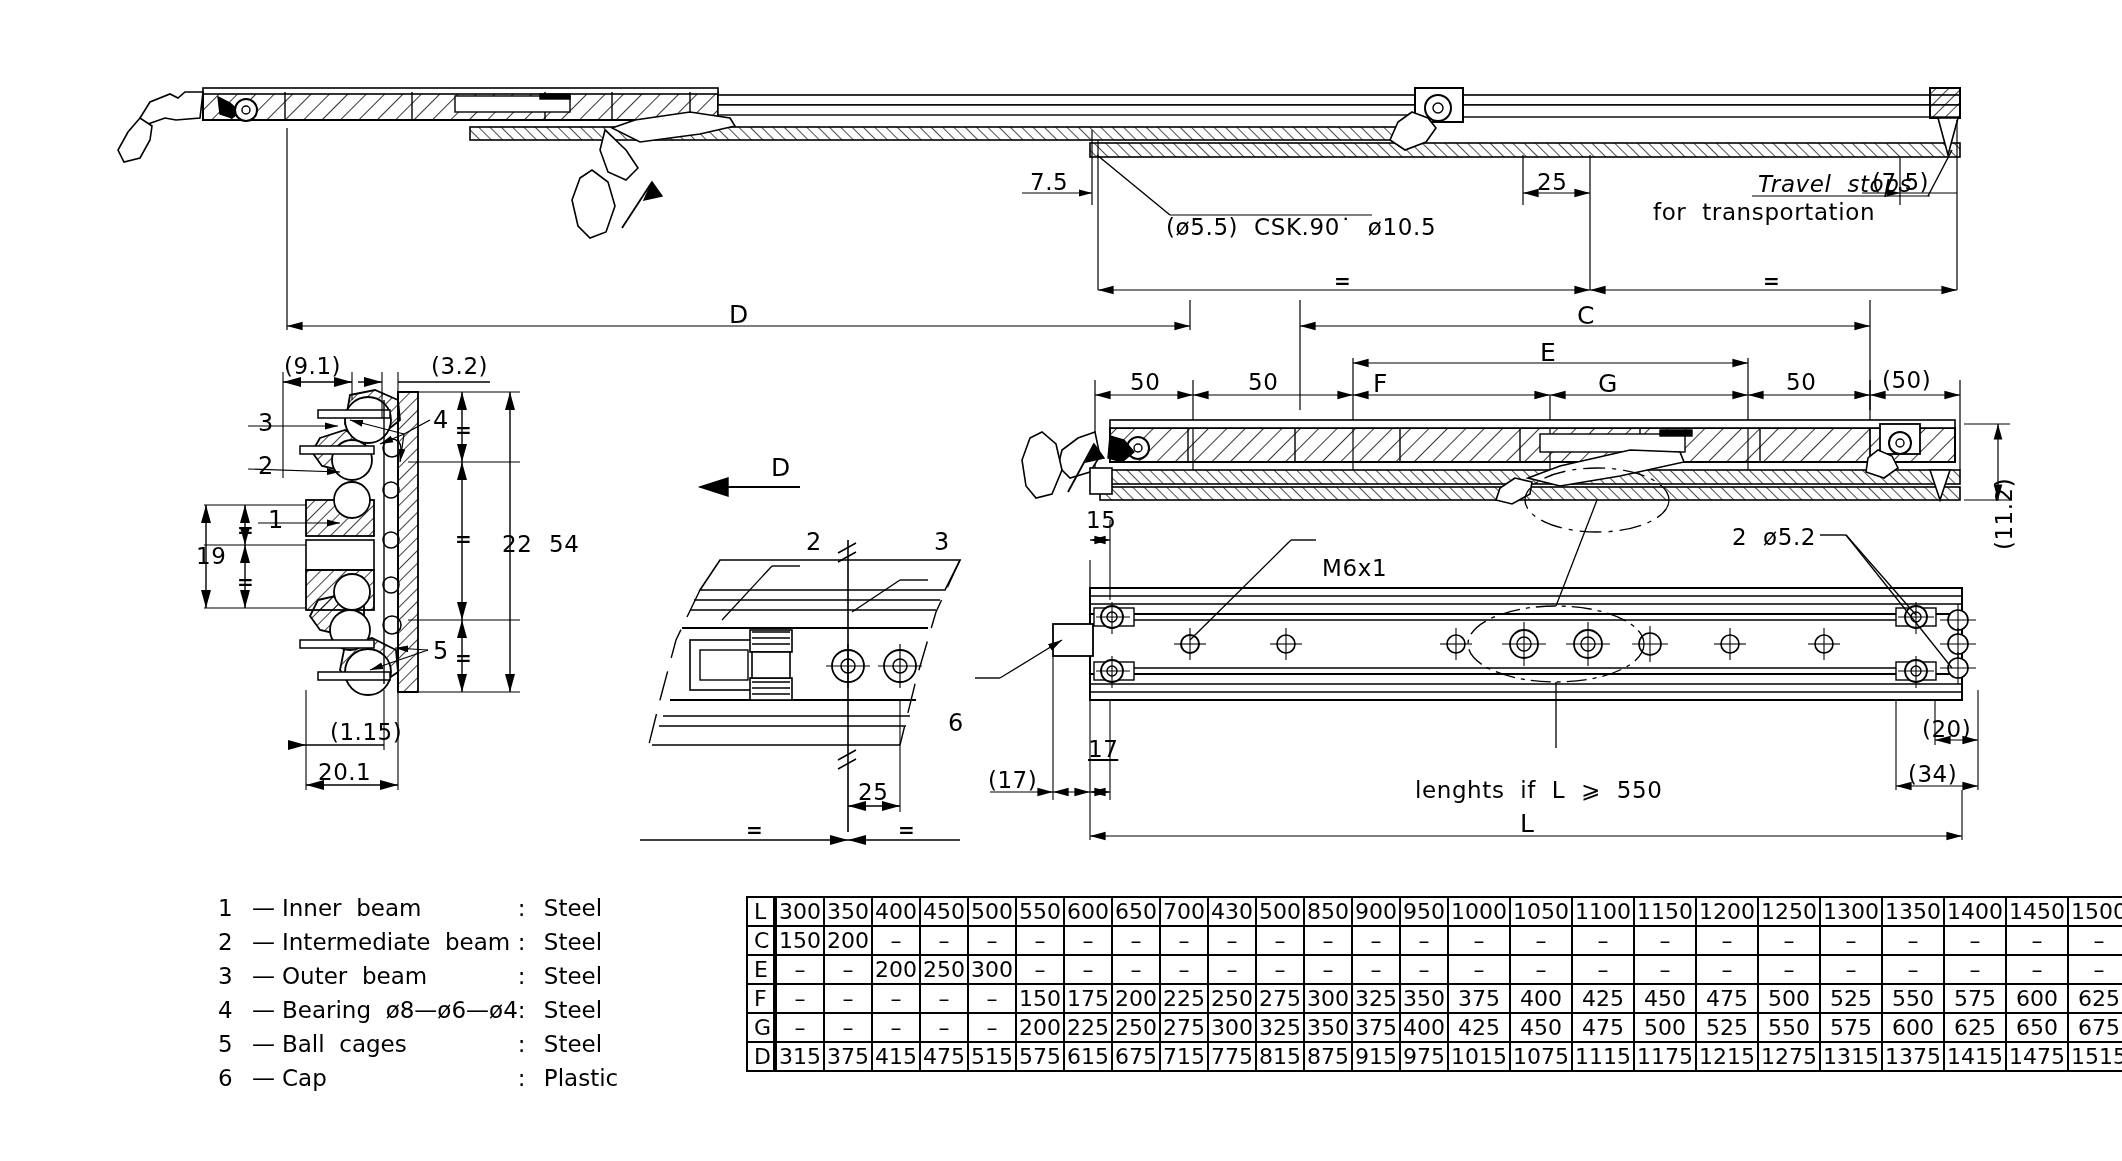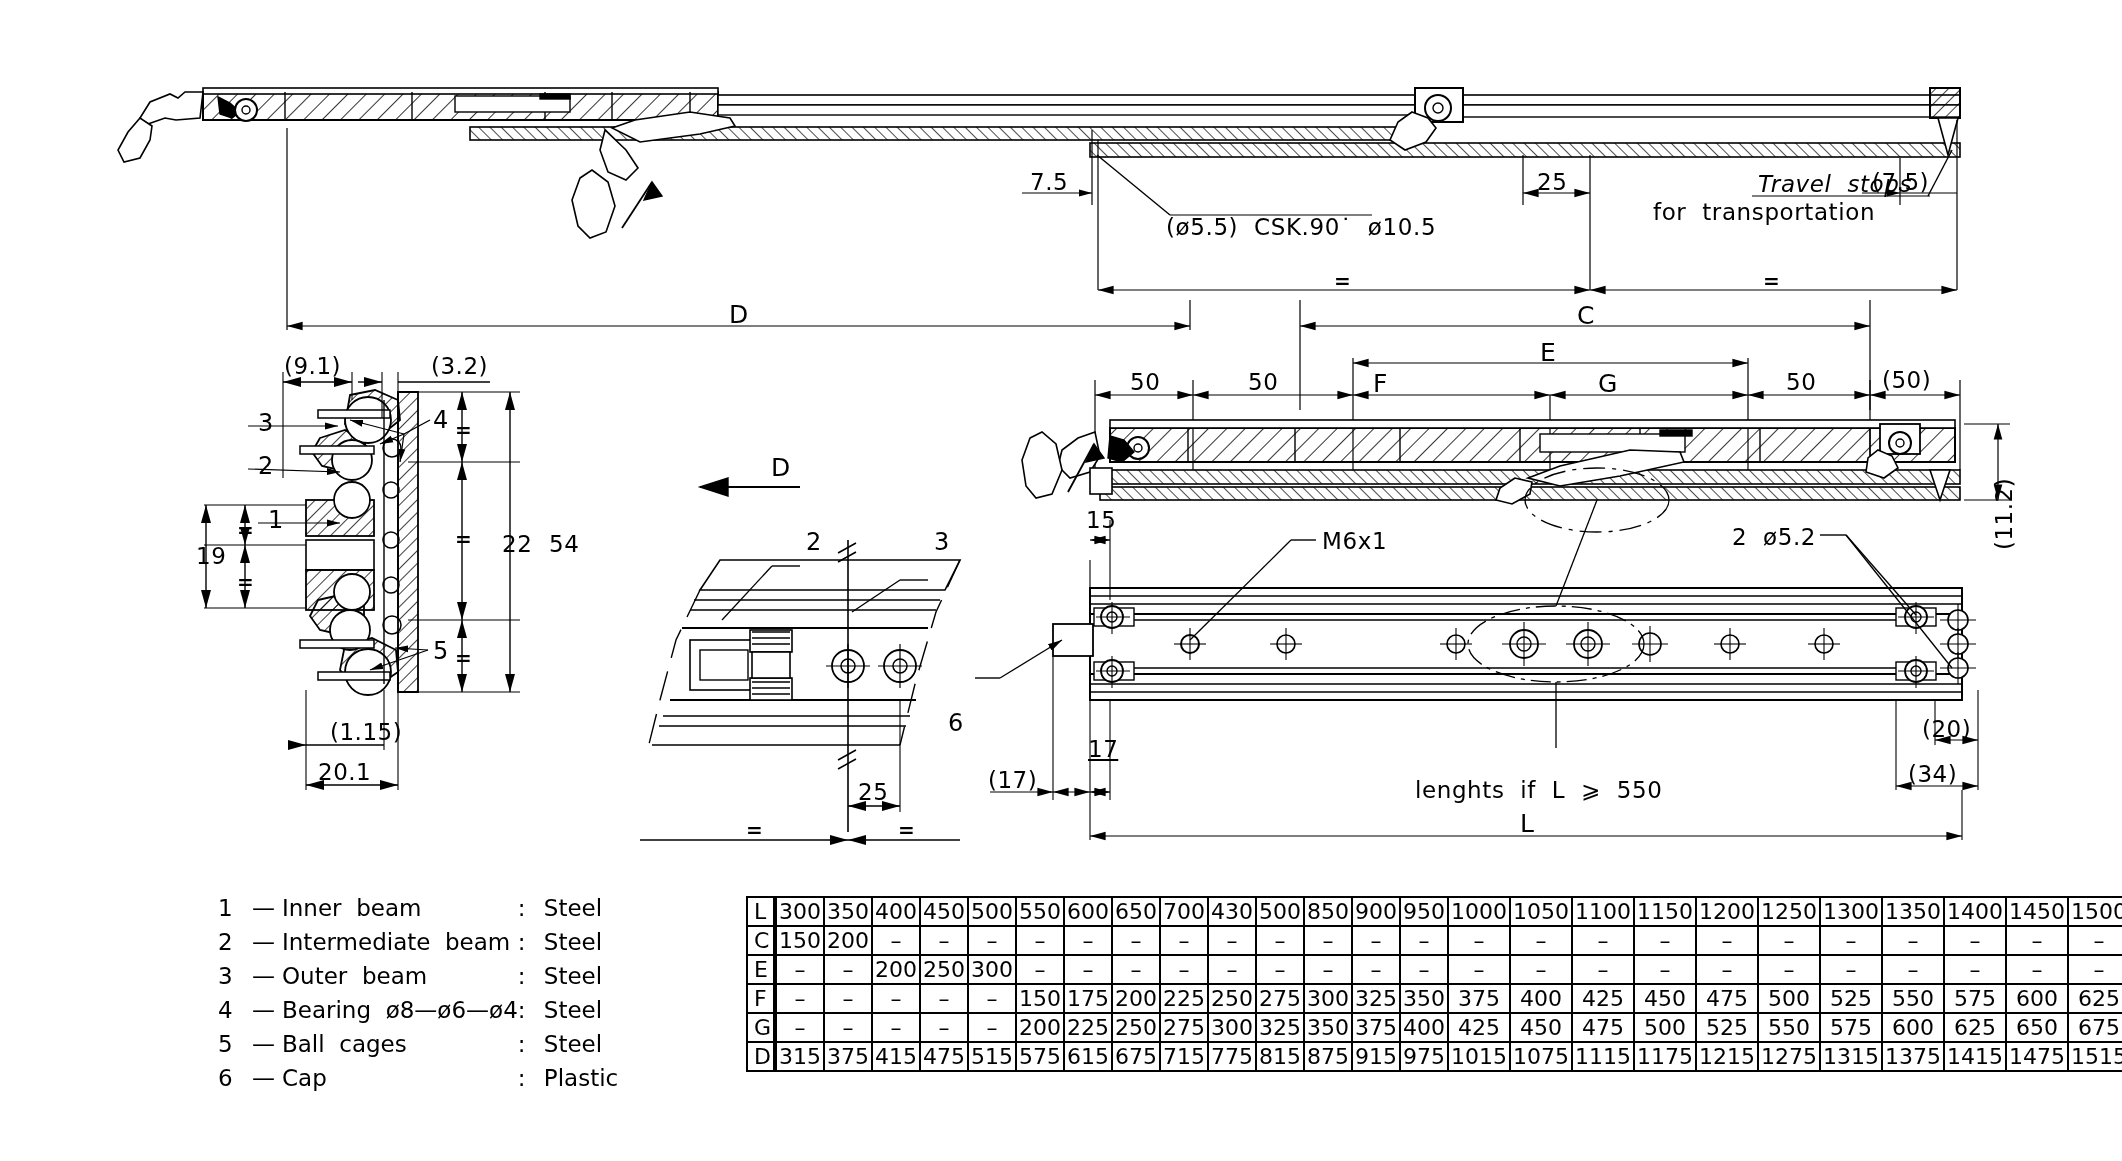--- a/index.html
+++ b/index.html
@@ -577,21 +577,21 @@
 
   <div class="lbl t-dimL" style="left:771px; top:452px;">D</div>
 
   <div class="lbl t-item" style="left:806px; top:527px;">2</div>
   <div class="lbl t-item" style="left:934px; top:527px;">3</div>
   <div class="lbl t-dim" style="left:858px; top:778px;">25</div>
   <div class="lbl t-eq" style="left:746px; top:818px;">=</div>
   <div class="lbl t-eq" style="left:898px; top:818px;">=</div>
 
   <div class="lbl t-dim" style="left:1086px; top:506px;">15</div>
-  <div class="lbl t-note" style="left:1322px; top:527px;">M6x1</div>
+  <div class="lbl t-note" style="left:1322px; top:554px;">M6x1</div>
   <div class="lbl t-note" style="left:1732px; top:523px;">2  ø5.2</div>
   <div class="lbl t-note" style="left:1415px; top:776px;">lenghts  if  L  ⩾  550</div>
   <div class="lbl t-item" style="left:948px; top:708px;">6</div>
   <div class="lbl t-dim" style="left:988px; top:766px;">(17)</div>
   <div class="lbl t-dim" style="left:1088px; top:735px;text-decoration:underline;">17</div>
   <div class="lbl t-dim rot90" style="left:1990px; top:550px;">(11.2)</div>
   <div class="lbl t-dim" style="left:1922px; top:715px;">(20)</div>
   <div class="lbl t-dim" style="left:1908px; top:760px;">(34)</div>
   <div class="lbl t-dimL" style="left:1520px; top:808px;">L</div>
 

